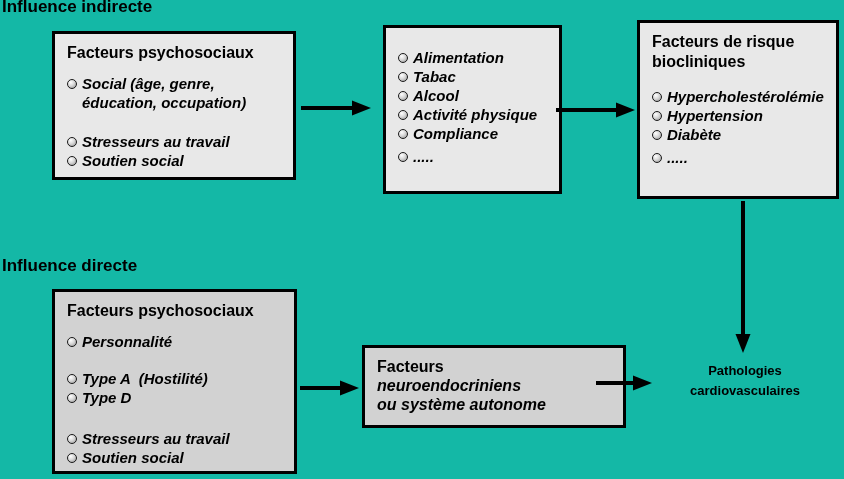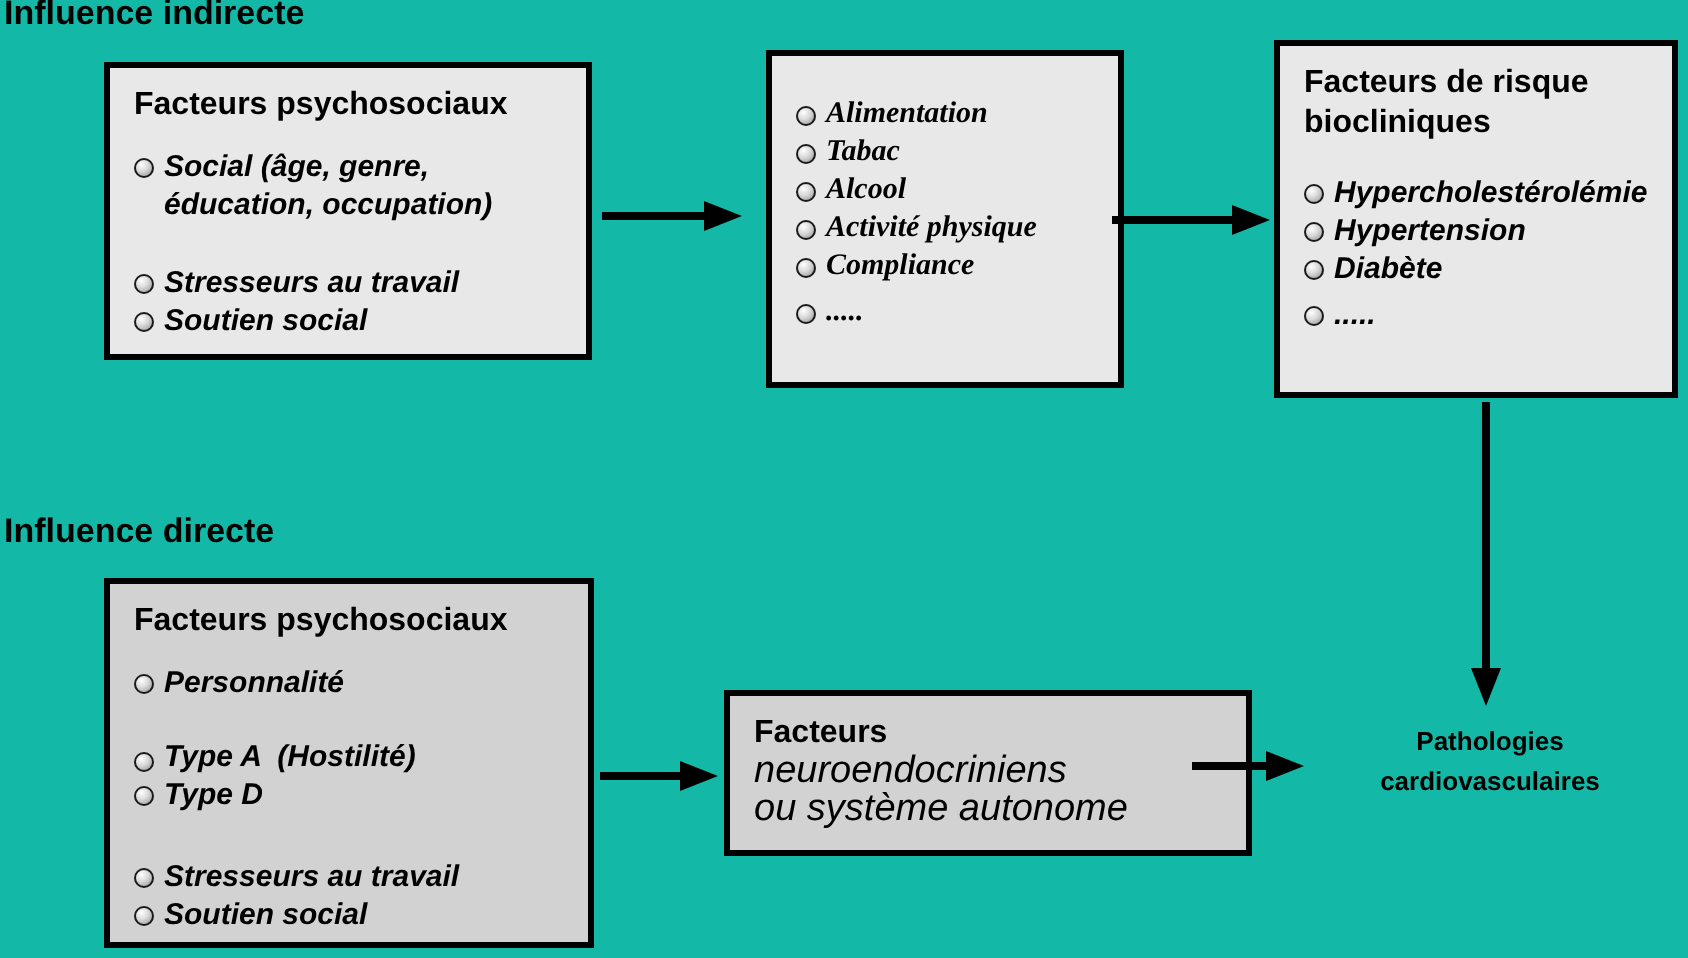--- a/index.html
+++ b/index.html
@@ -24,25 +24,25 @@
     display:flex;align-items:flex-start;
     font-size:15px;font-weight:bold;font-style:italic;line-height:19px;
   }
   .item .bullet{
     width:8px;height:8px;border-radius:50%;border:1px solid #1a1a1a;
     background:radial-gradient(circle at 35% 30%, #ffffff 0%, #d8d8d8 45%, #8f8f8f 100%);
     margin:5px 5px 0 0;flex:none;
   }
   .item-text{white-space:pre;}
   .gap-20{margin-top:20px;}
-  .gap-18{margin-top:18px;align-items:center;}
+  .gap-18{margin-top:18px;}
   .gap-22{margin-top:22px;}
   .gap-4{margin-top:4px;}
   .neuro-sub{
-    font-size:19px;font-weight:normal;font-style:italic;line-height:19px;white-space:pre-line;
+    font-size:16px;font-weight:bold;font-style:italic;line-height:19px;white-space:pre-line;
   }
   .endpoint{
     position:absolute;font-size:13px;font-weight:bold;line-height:20px;
     white-space:pre-line;text-align:center;
   }
   .arrow-layer{position:absolute;left:0;top:0;pointer-events:none;}
 </style>
 </head>
 <body>
 
@@ -63,21 +63,21 @@
         <span class="item-text">Stresseurs au travail</span>
       </div>
       <div class="item">
         <span class="bullet"></span>
         <span class="item-text">Soutien social</span>
       </div>
     </div>
   </div>
 
   <div class="box light" style="left:383px;top:25px;width:179px;height:169px;">
-    <div class="items" style="margin-top:13px;font-family:Liberation Serif, serif;">
+    <div class="items" style="margin-top:13px;">
       <div class="item">
         <span class="bullet"></span>
         <span class="item-text">Alimentation</span>
       </div>
       <div class="item">
         <span class="bullet"></span>
         <span class="item-text">Tabac</span>
       </div>
       <div class="item">
         <span class="bullet"></span>

